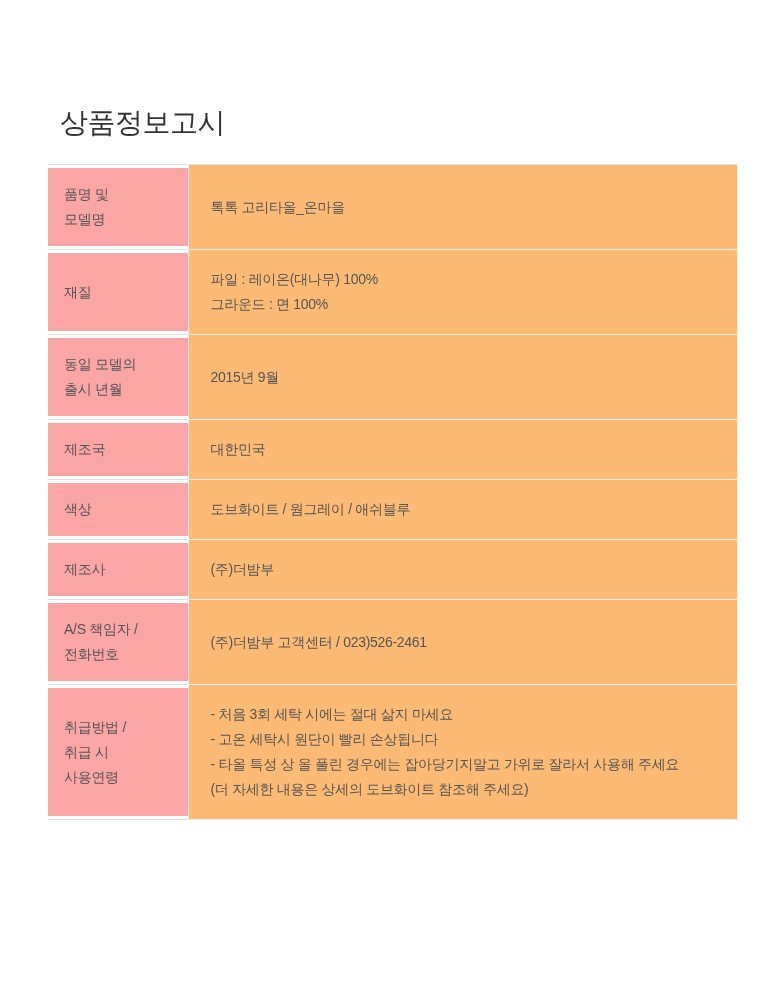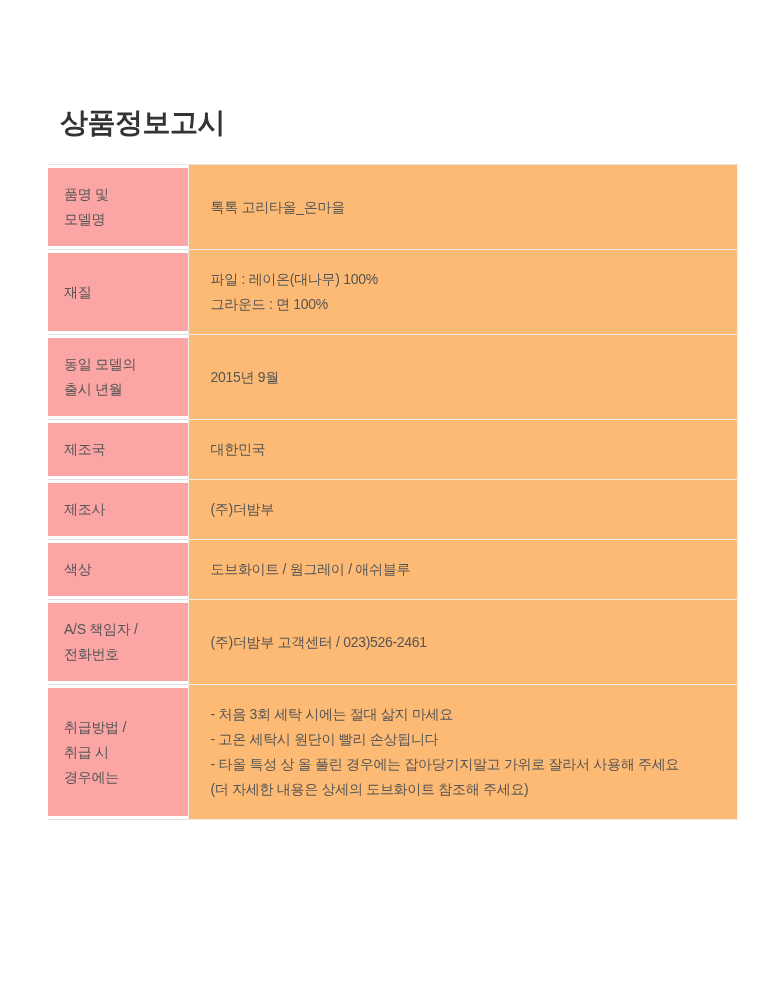--- a/index.html
+++ b/index.html
@@ -14,21 +14,21 @@
     height: 981px;
     overflow: hidden;
   }
   .page {
     padding: 106px 42px 0 48px;
   }
   .page-title {
     margin: 0 0 24px 12px;
     font-size: 28px;
     line-height: 34px;
-    font-weight: 700;
+    font-weight: 400;
     color: #333333;
     letter-spacing: -0.5px;
   }
   table.info-table {
     width: 690px;
     table-layout: fixed;
     border-collapse: collapse;
     border-top: 1px solid #e3e3e3;
     border-right: 1px solid #f0f0f0;
     border-bottom: 1px solid #e8e8e8;
@@ -89,39 +89,39 @@
     <td class="value-cell">2015년 9월</td>
   </tr>
 
 
   <tr>
     <th class="label-cell">제조국</th>
     <td class="value-cell">대한민국</td>
   </tr>
 
   <tr>
-    <th class="label-cell">제조사</th>
-    <td class="value-cell">(주)더밤부</td>
+    <th class="label-cell">색상</th>
+    <td class="value-cell">도브화이트 / 웜그레이 / 애쉬블루</td>
   </tr>
 
   <tr>
-    <th class="label-cell">색상</th>
-    <td class="value-cell">도브화이트 / 웜그레이 / 애쉬블루</td>
+    <th class="label-cell">제조사</th>
+    <td class="value-cell">(주)더밤부</td>
   </tr>
 
   <tr>
     <th class="label-cell">A/S 책임자 /
 전화번호</th>
     <td class="value-cell">(주)더밤부 고객센터 / 023)526-2461</td>
   </tr>
 
   <tr>
     <th class="label-cell">취급방법 /
 취급 시
-경우에는</th>
+사용연령</th>
     <td class="value-cell">- 처음 3회 세탁 시에는 절대 삶지 마세요
 - 고온 세탁시 원단이 빨리 손상됩니다
 - 타올 특성 상 올 풀린 경우에는 잡아당기지말고 가위로 잘라서 사용해 주세요
 (더 자세한 내용은 상세의 도브화이트 참조해 주세요)</td>
   </tr>
 </tbody>
   </table>
 </div>
 
 </body></html>

